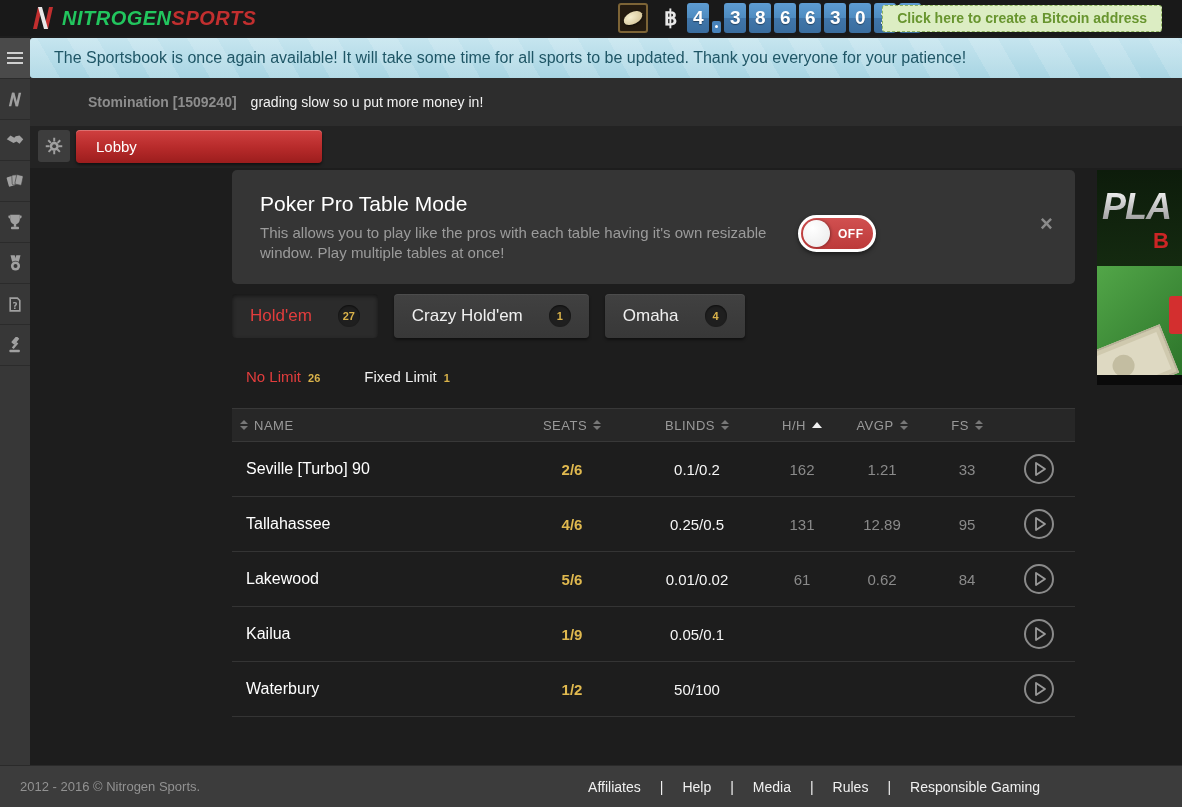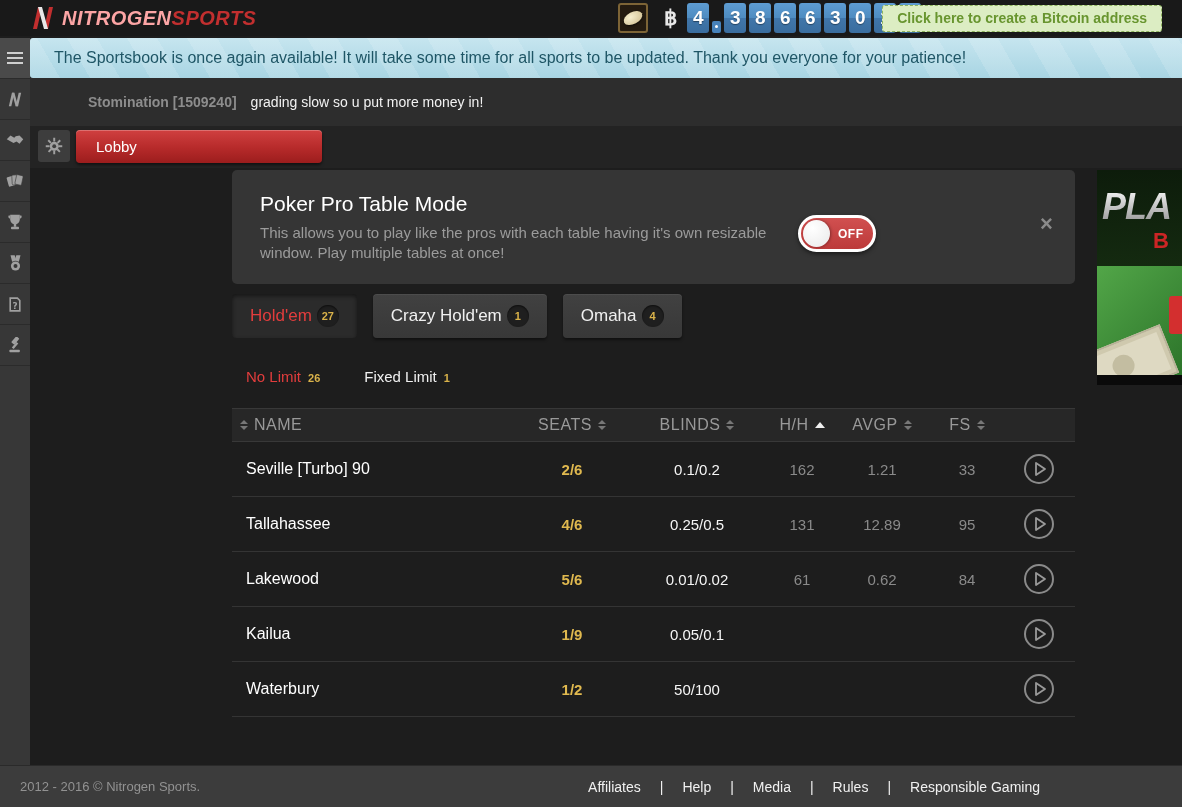--- a/index.html
+++ b/index.html
@@ -5,21 +5,21 @@
   * { margin:0; padding:0; box-sizing:border-box; }
   html,body { background:#111; }
   body { font-family:"Liberation Sans", sans-serif; }
   .page { position:relative; width:1182px; height:807px; background:#1d1d1d; overflow:hidden; margin:0 auto; }
 
   
   .topbar { position:absolute; top:0; left:0; width:1182px; height:36px; background:#191919; display:flex; align-items:center; z-index:30; }
   .brand { display:flex; align-items:center; margin-left:30px; gap:6px; }
   .brand-icon { width:26px; height:22px; }
   .brand-text { font-size:20px; font-weight:bold; font-style:italic; letter-spacing:0.5px; }
-  .brand-text .b1 { color:#fca5a5; }
+  .brand-text .b1 { color:#22c55e; }
   .brand-text .b2 { color:#c22f2f; }
   .balance { position:absolute; left:618px; top:3px; display:flex; align-items:center; gap:6px; }
   .ball-box { width:30px; height:30px; background:#241b10; border:2px solid #7d6436; border-radius:3px; display:flex; align-items:center; justify-content:center; }
   .football { width:20px; height:12px; background:radial-gradient(ellipse at 40% 35%, #f7efcf, #cdbb8b); border-radius:50%; transform:rotate(-28deg); box-shadow:0 1px 2px rgba(0,0,0,.6); }
   .btc-symbol { color:#e8e8e8; font-size:21px; font-weight:bold; margin:0 4px 0 10px; }
   .digits { display:flex; align-items:center; gap:3px; height:30px; }
   .digit { width:22px; height:30px; border-radius:3px; background:linear-gradient(#5e9cd2 0%, #4e8cc1 49%, #4076aa 51%, #3a6d9e 100%); color:#fff; font-size:19px; font-weight:bold; display:flex; align-items:center; justify-content:center; text-shadow:0 1px 1px rgba(0,0,0,.4); }
   .dpoint { width:9px; height:12px; background:#4782ba; border-radius:2px; align-self:flex-end; position:relative; }
   .dpoint::after { content:""; position:absolute; left:3px; top:4px; width:3px; height:3px; background:#fff; border-radius:50%; }
   .create-addr-btn { position:absolute; right:20px; top:5px; height:27px; padding:0 14px; background:#dcedc3; border:1px dashed #8fb45e; border-radius:3px; color:#68952f; font-size:14px; font-weight:bold; line-height:25px; cursor:pointer; }
@@ -57,33 +57,33 @@
   .pro-desc { color:#9b9b9b; font-size:15px; line-height:20px; width:530px; }
   .toggle { position:absolute; left:566px; top:45px; width:78px; height:37px; border-radius:19px; background:linear-gradient(#d15050,#bc3a3a); border:3px solid #fff; box-shadow:0 2px 4px rgba(0,0,0,.5); display:flex; align-items:center; cursor:pointer; }
   .toggle-knob { width:27px; height:27px; border-radius:50%; background:radial-gradient(circle at 35% 30%, #ffffff, #e9e9e9); margin-left:2px; box-shadow:1px 0 3px rgba(0,0,0,.35); }
   .toggle-label { color:#fff; font-size:12px; font-weight:bold; margin-left:8px; letter-spacing:0.5px; }
   .panel-close { position:absolute; left:808px; top:44px; color:#8a8a8a; font-size:22px; font-weight:bold; cursor:pointer; line-height:20px; }
 
   .game-tabs { position:absolute; left:0; top:126px; display:flex; gap:16px; }
   .game-tab { height:44px; border-radius:4px; display:flex; align-items:center; padding:0 18px; font-size:17px; cursor:pointer;
     background:linear-gradient(180deg,#414141,#383838); color:#f0f0f0; box-shadow:0 2px 3px rgba(0,0,0,.45), inset 0 1px 0 rgba(255,255,255,.06); }
   .game-tab.active { background:#2b2b2b; color:#e23d3d; box-shadow:inset 0 2px 4px rgba(0,0,0,.5); }
-  .badge { min-width:22px; height:22px; border-radius:50%; background:#1f1f1f; color:#d9b24a; font-size:11px; font-weight:bold; display:flex; align-items:center; justify-content:center; margin-left:5px; box-shadow:inset 0 1px 2px rgba(0,0,0,.6); }
+  .badge { min-width:22px; height:22px; border-radius:50%; background:#1f1f1f; color:#d9b24a; font-size:11px; font-weight:bold; display:flex; align-items:center; justify-content:center; margin-left:26px; box-shadow:inset 0 1px 2px rgba(0,0,0,.6); }
 
   .limit-row { position:absolute; left:14px; top:200px; display:flex; align-items:center; gap:44px; }
   .limit-item { display:flex; align-items:baseline; gap:7px; cursor:pointer; }
   .limit-label { font-size:15px; color:#f0f0f0; }
   .limit-item.active .limit-label { color:#e23d3d; }
   .limit-count { font-size:11px; font-weight:bold; color:#d9b24a; }
 
   
   .lobby-table { position:absolute; left:0; top:240px; width:843px; }
   .thead, .trow { display:grid; grid-template-columns:290px 100px 150px 60px 100px 70px 73px; align-items:center; }
   .thead { height:34px; background:#272727; border-top:1px solid #383838; border-bottom:1px solid #383838; }
-  .th { color:#999; font-size:16px; letter-spacing:0.5px; display:flex; align-items:center; justify-content:center; gap:6px; cursor:pointer; }
+  .th { color:#999; font-size:13px; letter-spacing:0.5px; display:flex; align-items:center; justify-content:center; gap:6px; cursor:pointer; }
   .th.name-th { justify-content:flex-start; padding-left:8px; }
   .sort { display:flex; flex-direction:column; gap:2px; }
   .sort i { display:block; width:0; height:0; border-left:4px solid transparent; border-right:4px solid transparent; }
   .sort .up { border-bottom:4px solid #777; }
   .sort .down { border-top:4px solid #777; }
   .sort-asc { width:0; height:0; border-left:5px solid transparent; border-right:5px solid transparent; border-bottom:6px solid #f0f0f0; }
   .trow { height:55px; border-bottom:1px solid #343434; }
   .td { font-size:15px; text-align:center; }
   .td.name { text-align:left; padding-left:14px; color:#fff; font-size:16px; }
   .td.seats { color:#e0b94f; font-weight:bold; }

